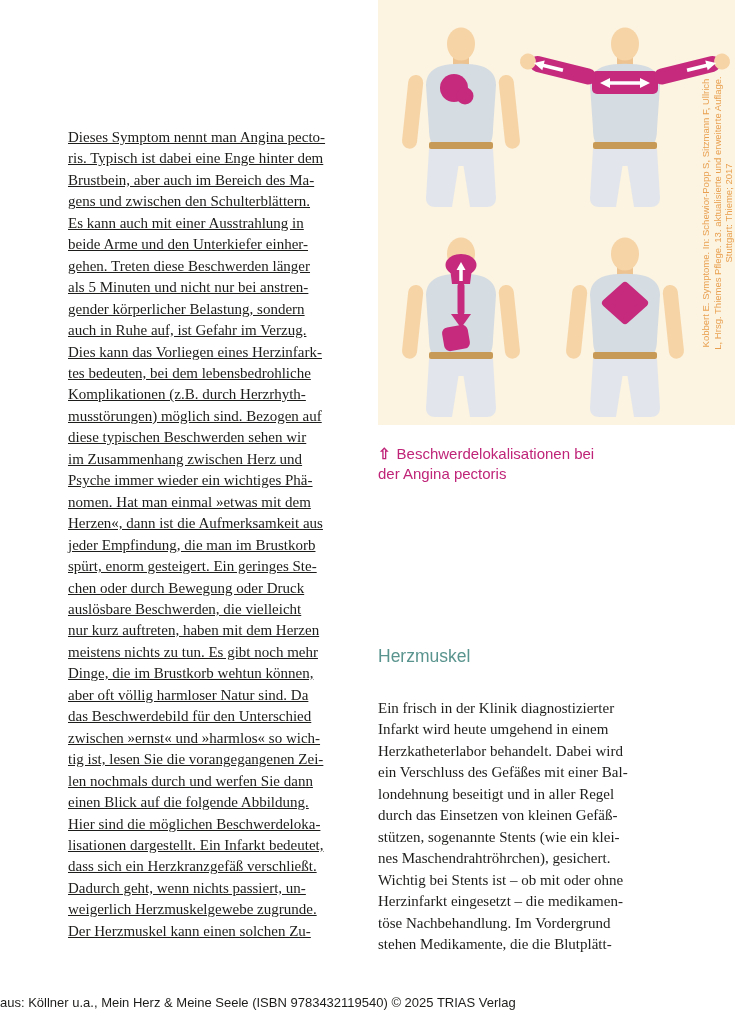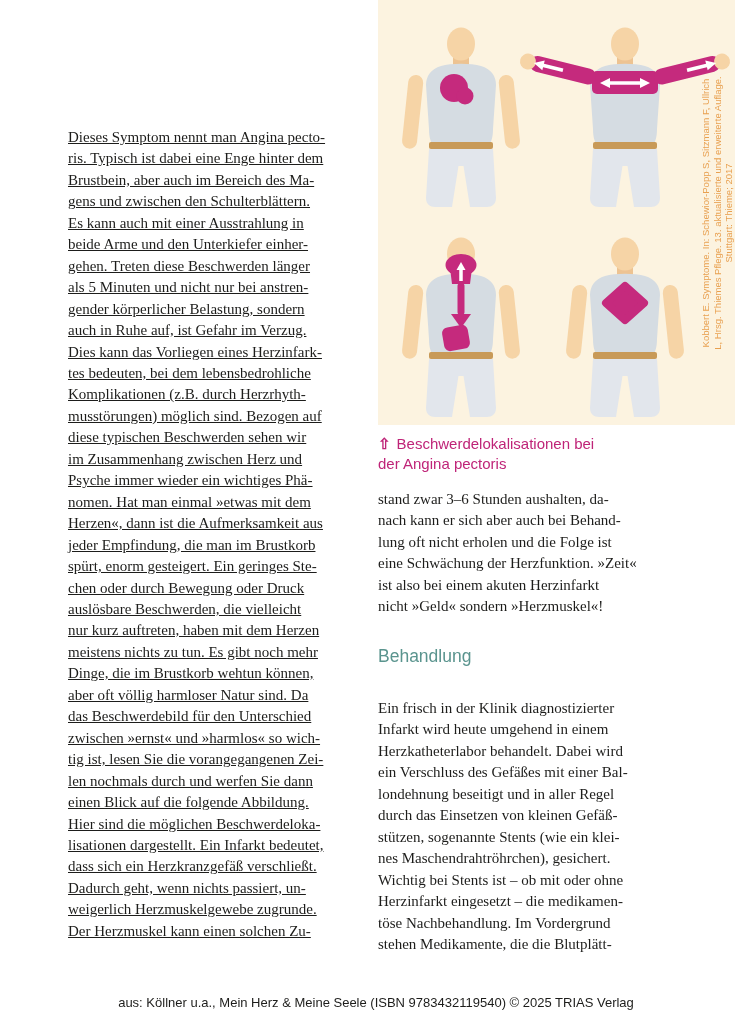--- a/index.html
+++ b/index.html
@@ -16,29 +16,29 @@
   .torso{fill:var(--torso,#d5dce2);}
   .pants{fill:var(--pants,#e2e6ec);}
   .belt{fill:var(--belt,#c89a58);}
   .mag{fill:var(--magenta,#c52a7d);}
   .warrow{stroke:#ffffff;stroke-width:3.5;fill:none;}
   .credit-wrap{position:absolute;right:0;top:0;width:36px;height:100%;}
   .credit{position:absolute;top:50%;left:50%;width:414px;
           transform:translate(-50%,-50%) rotate(-90deg);
           font-size:9.5px;line-height:11.5px;color:var(--credit-orange,#e8a050);
           text-align:center;white-space:pre-line;}
-  .caption{position:absolute;left:378px;top:434px;width:330px;font-size:15px;
+  .caption{position:absolute;left:378px;top:444px;width:330px;font-size:15px;
            line-height:20px;color:var(--caption,#bf2478);}
   .cap-icon{font-weight:bold;margin-right:6px;}
   .cap-text{white-space:pre-line;}
   .right-p1{position:absolute;left:378px;top:489px;width:314px;}
   .heading{position:absolute;left:378px;top:646px;width:314px;margin:0;
            font-size:17.5px;font-weight:normal;color:var(--heading-teal,#5a948e);}
   .right-p2{position:absolute;left:378px;top:698px;width:314px;}
-  .footer{position:absolute;left:0;top:995px;width:752px;text-align:center;
+  .footer{position:absolute;left:0;top:995px;width:752px;text-align:left;
           font-size:13px;color:var(--text,#1d1d1b);}
 </style>
 </head>
 <body>
 
 <div class="page">
 
   <div class="left-col serif">Dieses Symptom nennt man Angina pecto-
 ris. Typisch ist dabei eine Enge hinter dem
 Brustbein, aber auch im Bereich des Ma-
@@ -157,28 +157,22 @@
 L, Hrsg. Thiemes Pflege. 13. aktualisierte und erweiterte Auflage.
 Stuttgart: Thieme; 2017</div>
     </div>
   </div>
 
   <div class="caption">
     <span class="cap-icon">⇧</span><span class="cap-text">Beschwerdelokalisationen bei
 der Angina pectoris</span>
   </div>
 
-  <div class="right-p1 serif">stand zwar 3–6 Stunden aushalten, da-
-nach kann er sich aber auch bei Behand-
-lung oft nicht erholen und die Folge ist
-eine Schwächung der Herzfunktion. »Zeit«
-ist also bei einem akuten Herzinfarkt
-nicht »Geld« sondern »Herzmuskel«!</div>
 
-  <h2 class="heading">Behandlung</h2>
+  <h2 class="heading">Herzmuskel</h2>
 
   <div class="right-p2 serif">Ein frisch in der Klinik diagnostizierter
 Infarkt wird heute umgehend in einem
 Herzkatheterlabor behandelt. Dabei wird
 ein Verschluss des Gefäßes mit einer Bal-
 londehnung beseitigt und in aller Regel
 durch das Einsetzen von kleinen Gefäß-
 stützen, sogenannte Stents (wie ein klei-
 nes Maschendrahtröhrchen), gesichert.
 Wichtig bei Stents ist – ob mit oder ohne

